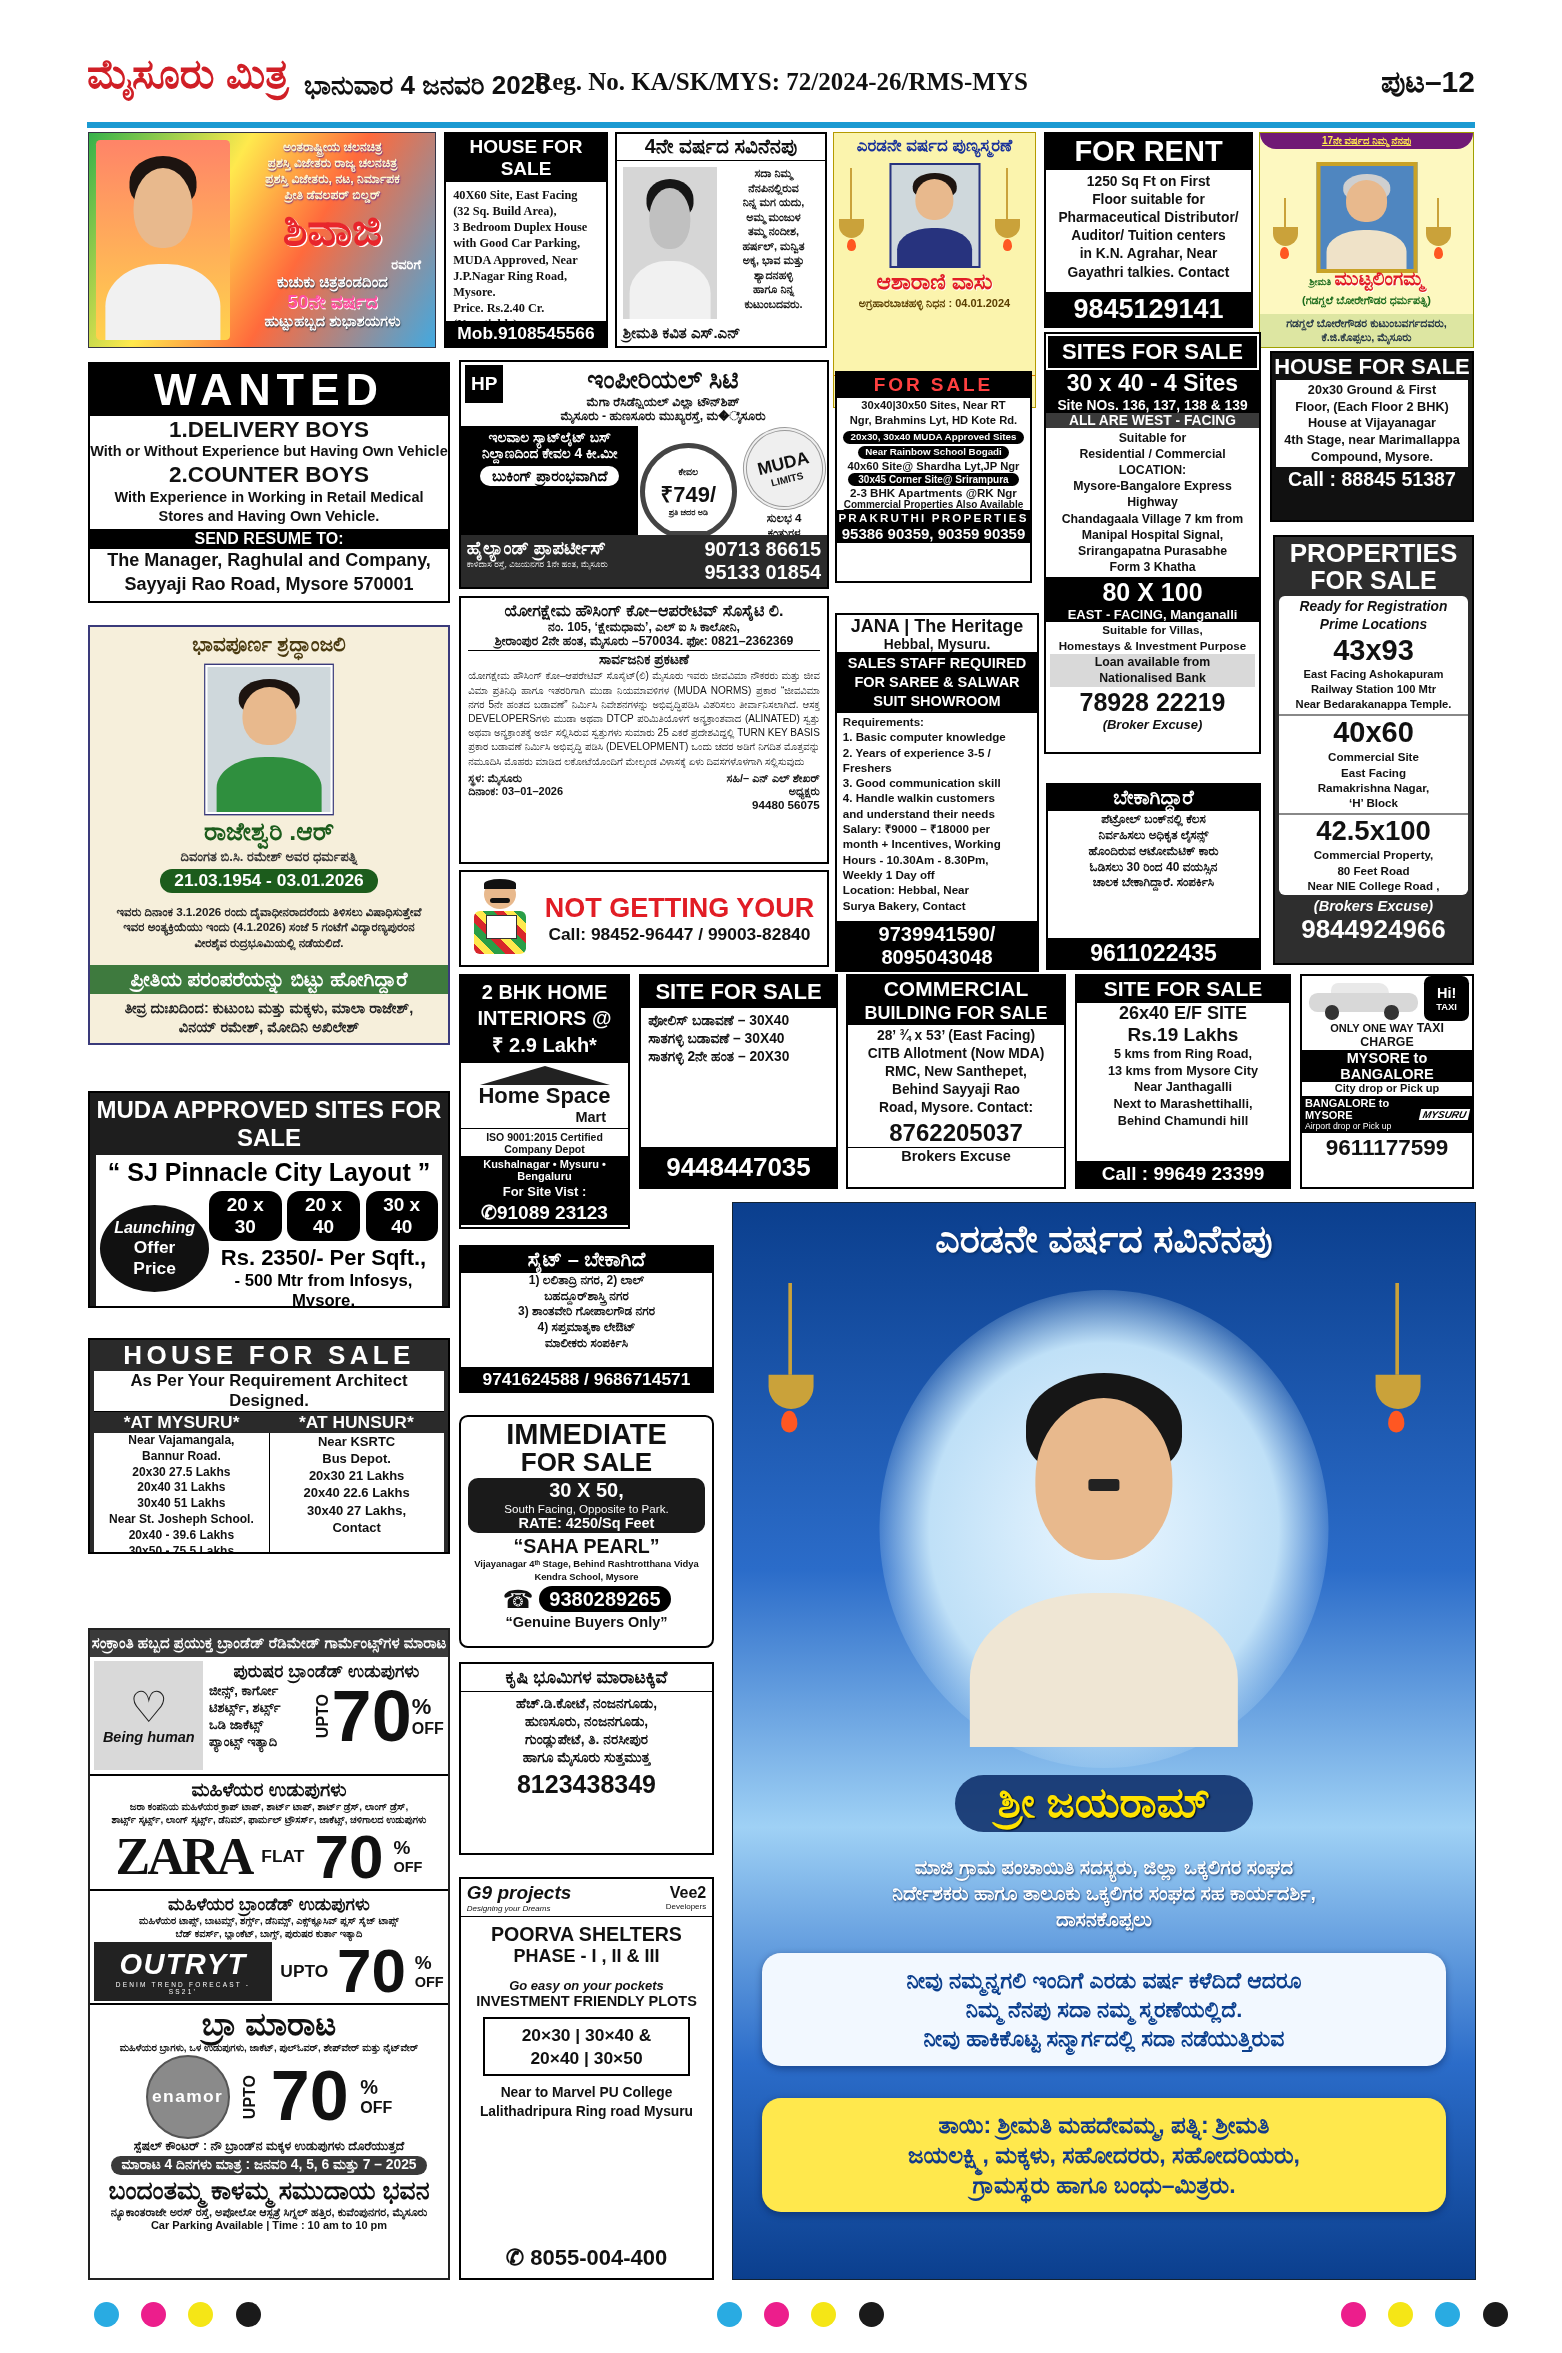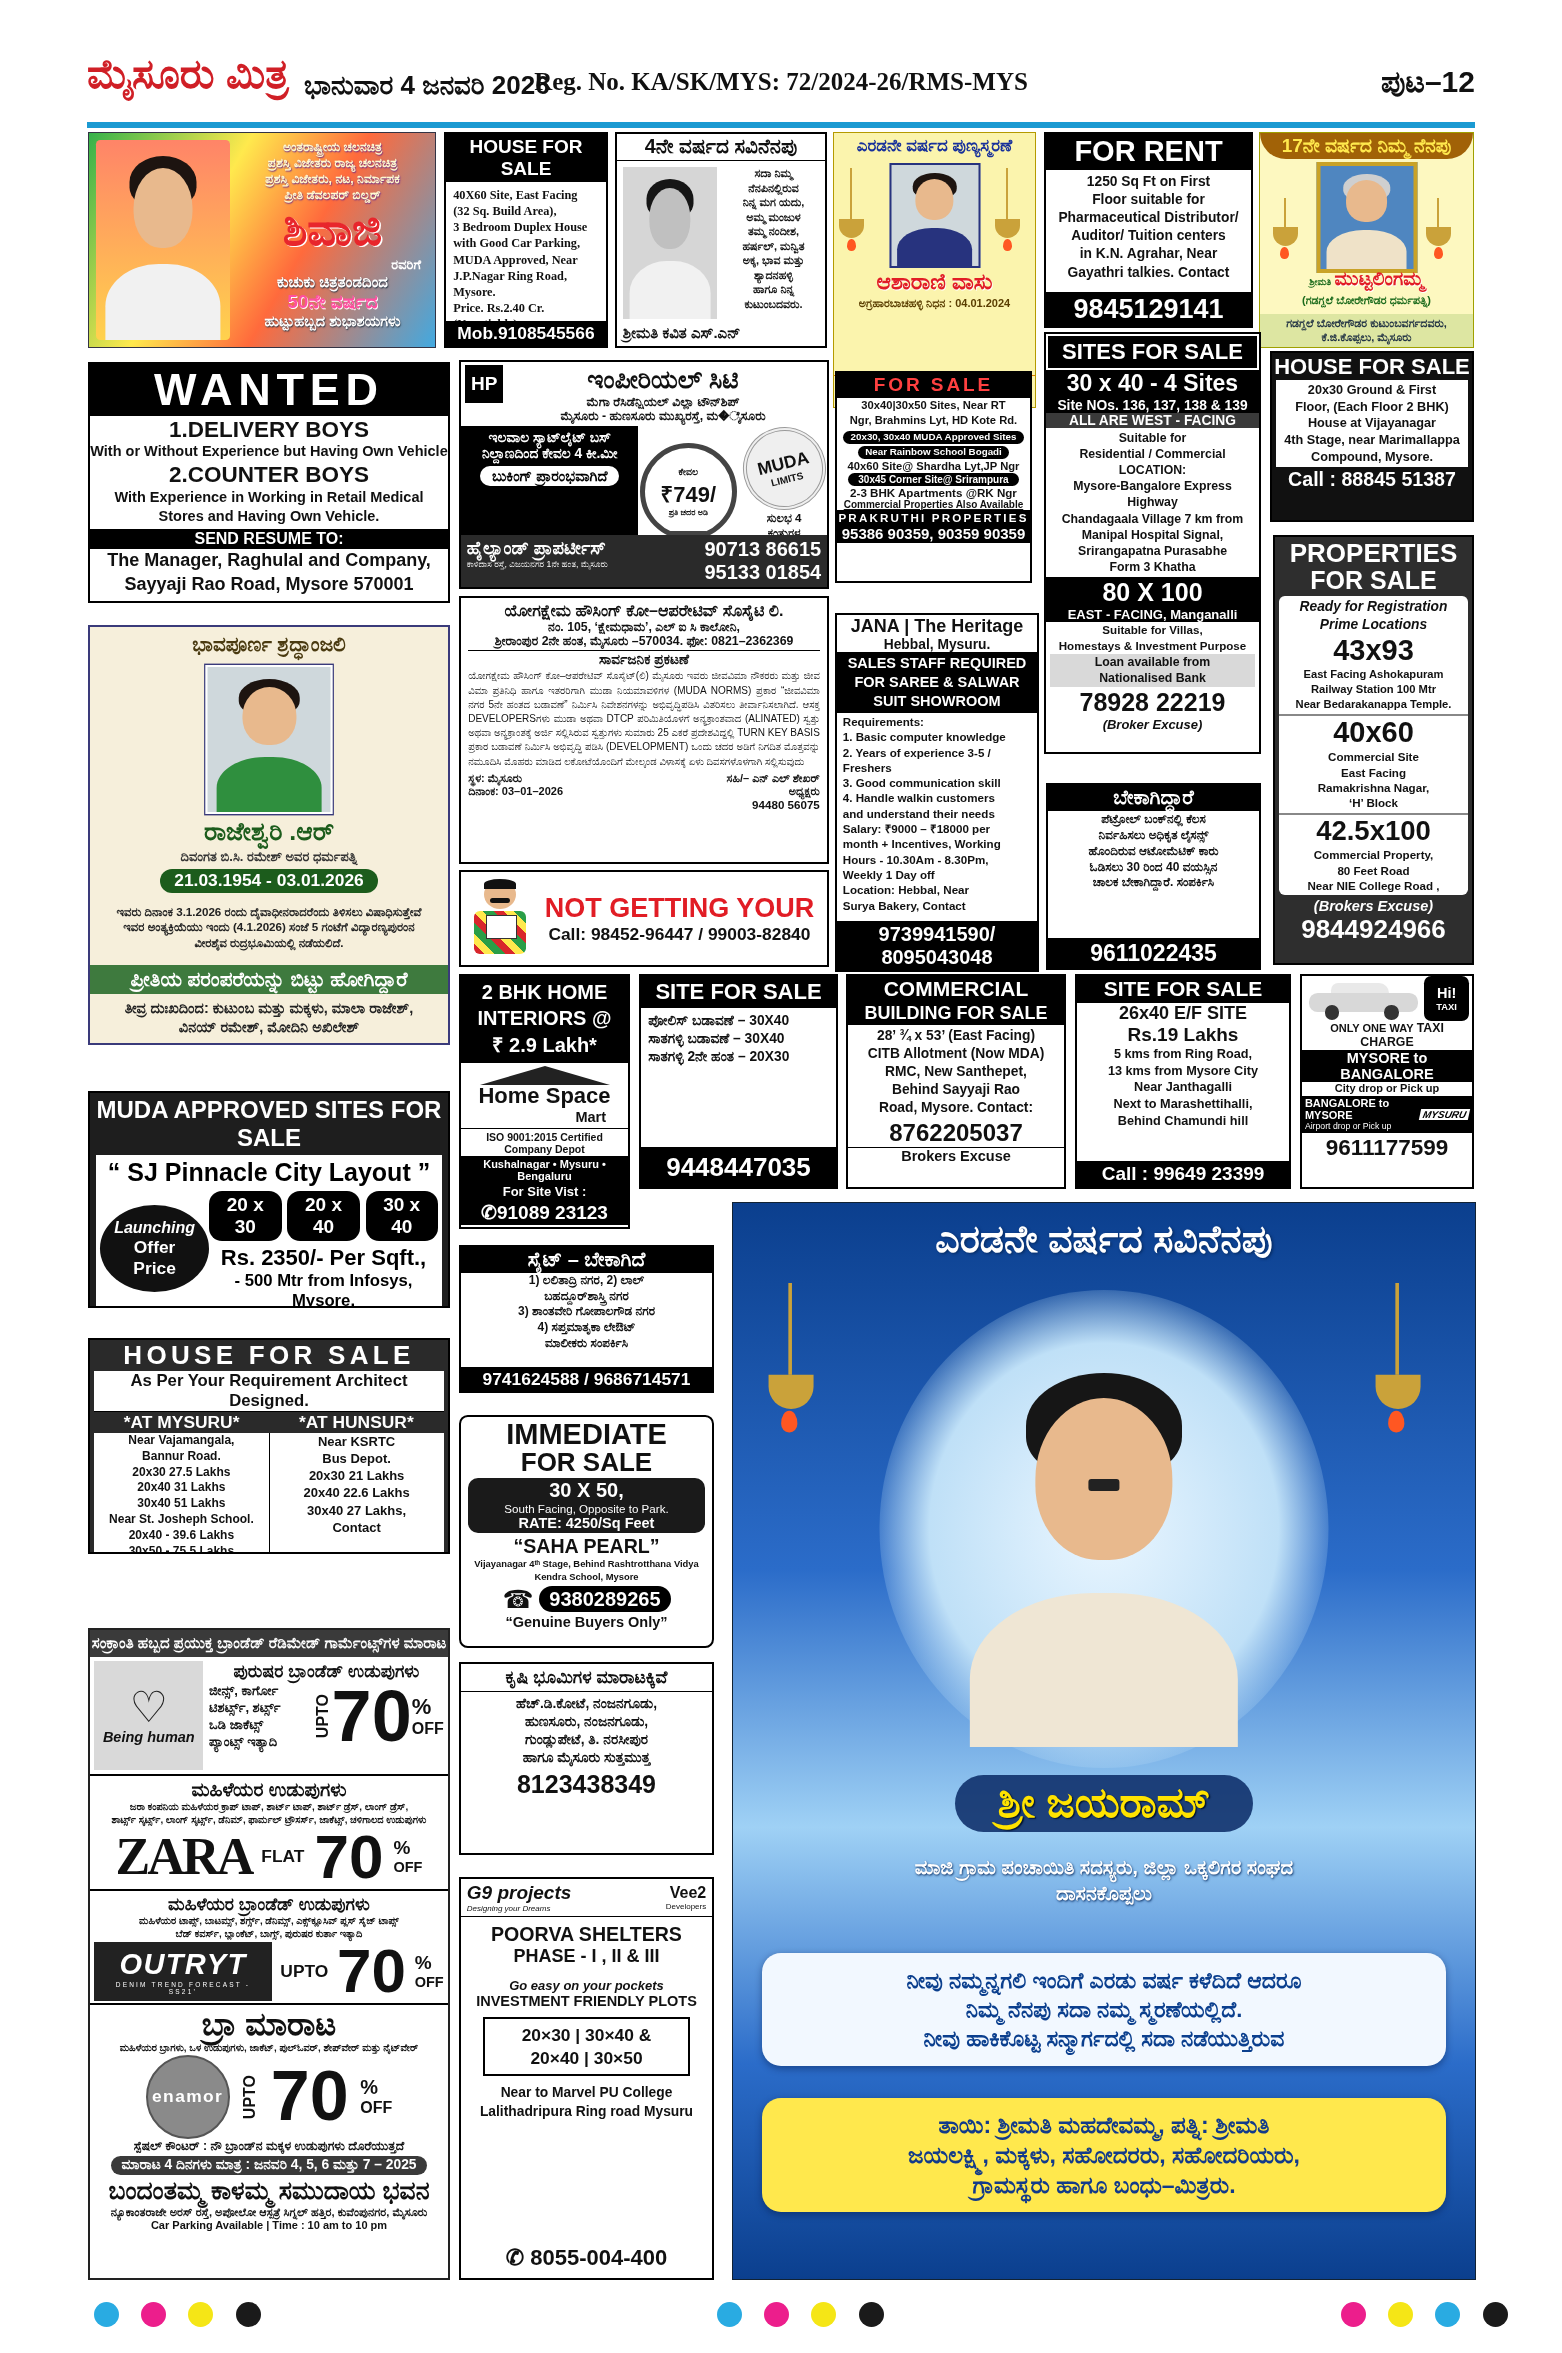--- a/index.html
+++ b/index.html
@@ -155,21 +155,21 @@
         <div>Floor suitable for</div>
         <div>Pharmaceutical Distributor/</div>
         <div>Auditor/ Tuition centers</div>
         <div>in K.N. Agrahar, Near</div>
         <div>Gayathri talkies. Contact</div>
       </div>
     <div class="bar" style="font-size:27px;position:absolute;left:0;right:0;bottom:0;padding:1.4px 0;">9845129141</div>
   </div>
 
   <div class="ad" style="left:1259px;top:132px;width:215px;height:216px;background:#fdf8c0;border:1.4px solid #a0a000;">
-    <div class="ctr b" style="background:#a16207;color:#ffe94d;font-size:19px;padding:2.2px 0;border-radius:0 0 29px 29px;">17ನೇ ವರ್ಷದ ನಿಮ್ಮ ನೆನಪು</div>
+    <div class="ctr b" style="background:#701a75;color:#ffe94d;font-size:10px;padding:2.2px 0;border-radius:0 0 29px 29px;text-decoration:underline;">17ನೇ ವರ್ಷದ ನಿಮ್ಮ ನೆನಪು</div>
     <div class="portrait old cream" style="position:absolute;left:50%;top:29px;transform:translateX(-50%);width:93px;height:103px;border:4.3px solid #c9a227;background:#4f86c0;">
       <div class="hair"></div>
         <div class="head"></div>
         <div class="body"></div>
     </div>
     <div class="lamp" style="left:19px;top:65px;">
         <div class="chain" style="height:29px;"></div>
         <div class="cup"></div>
         <div class="flame"></div>
       </div>
@@ -761,20 +761,21 @@
       <div class="body" style="background:#efe6d4;"></div>
       <div style="position:absolute;left:50%;top:34%;width:10%;height:3%;transform:translateX(-50%);background:#222;border-radius:2.9px;"></div>
     </div>
     <div class="ctr" style="position:absolute;left:0;right:0;top:572px;">
       <span style="background:rgba(8,40,100,.85);border-radius:29px;padding:4.3px 43px;display:inline-block;">
         <span class="b" style="font-size:42px;color:#ffe300;text-shadow:1.4px 1.4px 1.4px #00122e;">ಶ್ರೀ ಜಯರಾಮ್</span>
       </span>
     </div>
     <div class="lines ctr b" style="position:absolute;left:14.5px;right:14.5px;top:652px;color:#fff;font-size:19.6px;text-shadow:0.7px 0.7px 2.2px #062a60;">
         <div>ಮಾಜಿ ಗ್ರಾಮ ಪಂಚಾಯಿತಿ ಸದಸ್ಯರು, ಜಿಲ್ಲಾ ಒಕ್ಕಲಿಗರ ಸಂಘದ</div>
+        <div>ನಿರ್ದೇಶಕರು ಹಾಗೂ ತಾಲೂಕು ಒಕ್ಕಲಿಗರ ಸಂಘದ ಸಹ ಕಾರ್ಯದರ್ಶಿ,</div>
         <div>ದಾಸನಕೊಪ್ಪಲು</div>
       </div>
     <div class="lines ctr b" style="position:absolute;left:29px;right:29px;top:750px;background:#f2f8ff;border-radius:19px;padding:13px 7.2px;color:#0b3f8e;font-size:22px;box-shadow:0 2.9px 7.2px rgba(0,20,60,.4);">
         <div>ನೀವು ನಮ್ಮನ್ನಗಲಿ ಇಂದಿಗೆ ಎರಡು ವರ್ಷ ಕಳೆದಿದೆ ಆದರೂ</div>
         <div>ನಿಮ್ಮ ನೆನಪು ಸದಾ ನಮ್ಮ ಸ್ಮರಣೆಯಲ್ಲಿದೆ.</div>
         <div>ನೀವು ಹಾಕಿಕೊಟ್ಟ ಸನ್ಮಾರ್ಗದಲ್ಲಿ ಸದಾ ನಡೆಯುತ್ತಿರುವ</div>
       </div>
     <div class="lines ctr b" style="position:absolute;left:29px;right:29px;top:895px;background:#ffe84d;border-radius:19px;padding:11.6px 7.2px;color:#123a8a;font-size:23px;box-shadow:0 2.9px 7.2px rgba(0,20,60,.4);">
         <div>ತಾಯಿ: ಶ್ರೀಮತಿ ಮಹದೇವಮ್ಮ, ಪತ್ನಿ: ಶ್ರೀಮತಿ</div>
         <div>ಜಯಲಕ್ಷ್ಮಿ, ಮಕ್ಕಳು, ಸಹೋದರರು, ಸಹೋದರಿಯರು,</div>

